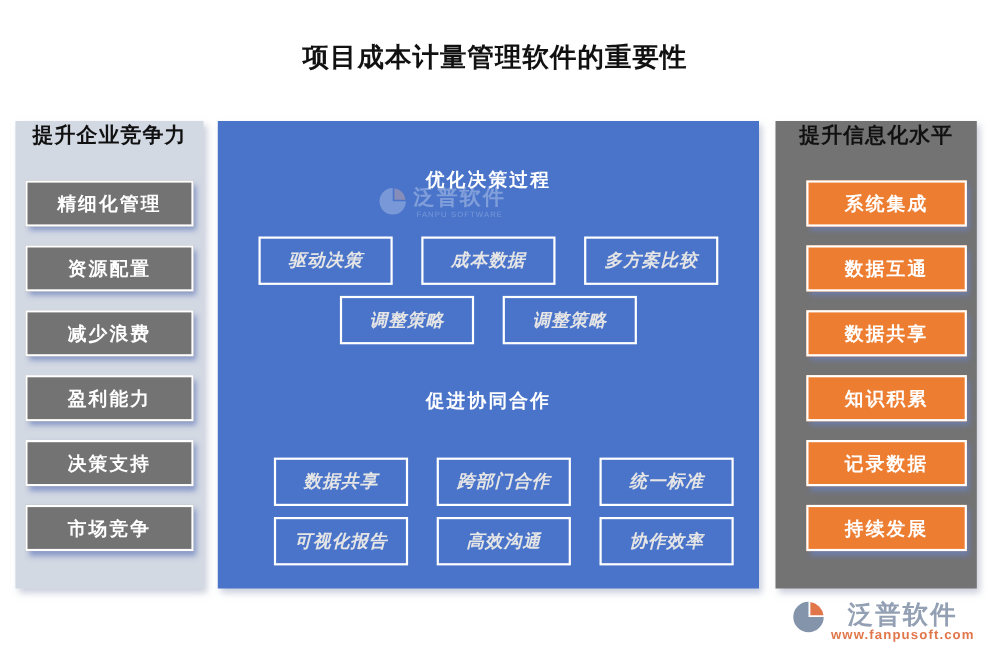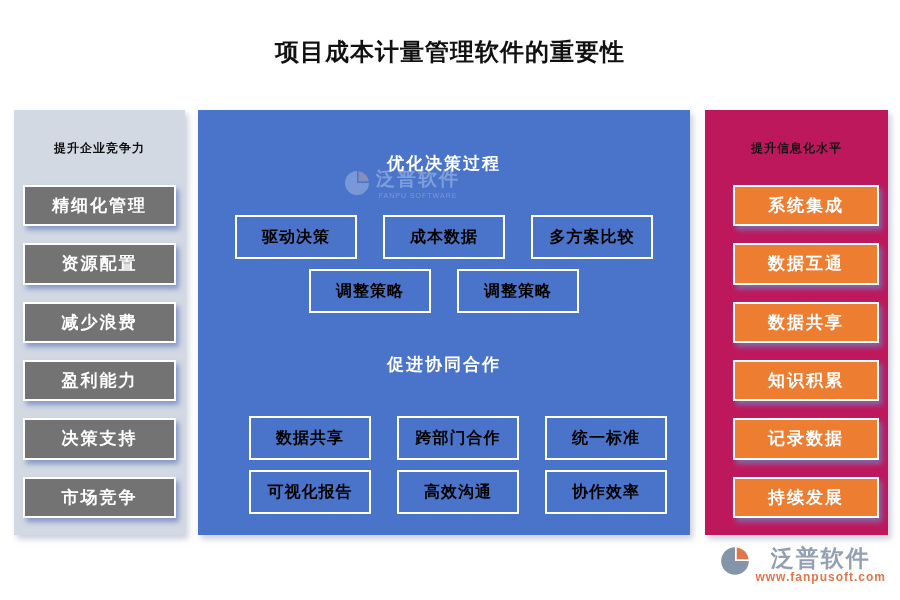--- a/index.html
+++ b/index.html
@@ -27,27 +27,26 @@
   }
   
   .side-panel {
     box-shadow: 3px 4px 6px rgba(160,168,190,0.55);
     display: flex;
     flex-direction: column;
     align-items: stretch;
     padding: 0 9px;
   }
   .left-panel  { left: 14px;  width: 171px; background: #d3d9e3; }
-  .right-panel { left: 705px; width: 183px; background: #be185d; }
+  .right-panel { left: 705px; width: 183px; background: #737373; }
   .side-header {
     text-align: center;
     font-weight: bold;
-    font-size: 12px;
+    font-size: 19px;
     color: #111111;
-    margin-top: 30px;
     margin-bottom: 28px;
     letter-spacing: 1px;
   }
   .side-btn {
     height: 42px;
     margin-bottom: 17px;
     border: 2px solid #ffffff;
     box-shadow: 3px 4px 5px rgba(110,130,190,0.75);
     color: #ffffff;
     font-weight: bold;
@@ -83,28 +82,29 @@
     justify-content: center;
     gap: 26px;
     margin-top: 14px;
   }
   .btn-grid.shifted { transform: translateX(14px); }
   .center-btn {
     width: 122px;
     height: 44px;
     border: 2px solid #ffffff;
     background: transparent;
-    color: #000000;
+    color: #e5e5e5;
     font-weight: bold;
     font-size: 16px;
     letter-spacing: 1px;
     display: flex;
     align-items: center;
     justify-content: center;
     cursor: pointer;
+    font-style: italic;
   }
   .grid1 { margin-top: 40px; }
   .grid2 { margin-top: 10px; }
   
   .watermark {
     position: absolute;
     left: 146px; top: 56px;
     display: flex;
     align-items: center;
     gap: 6px;

